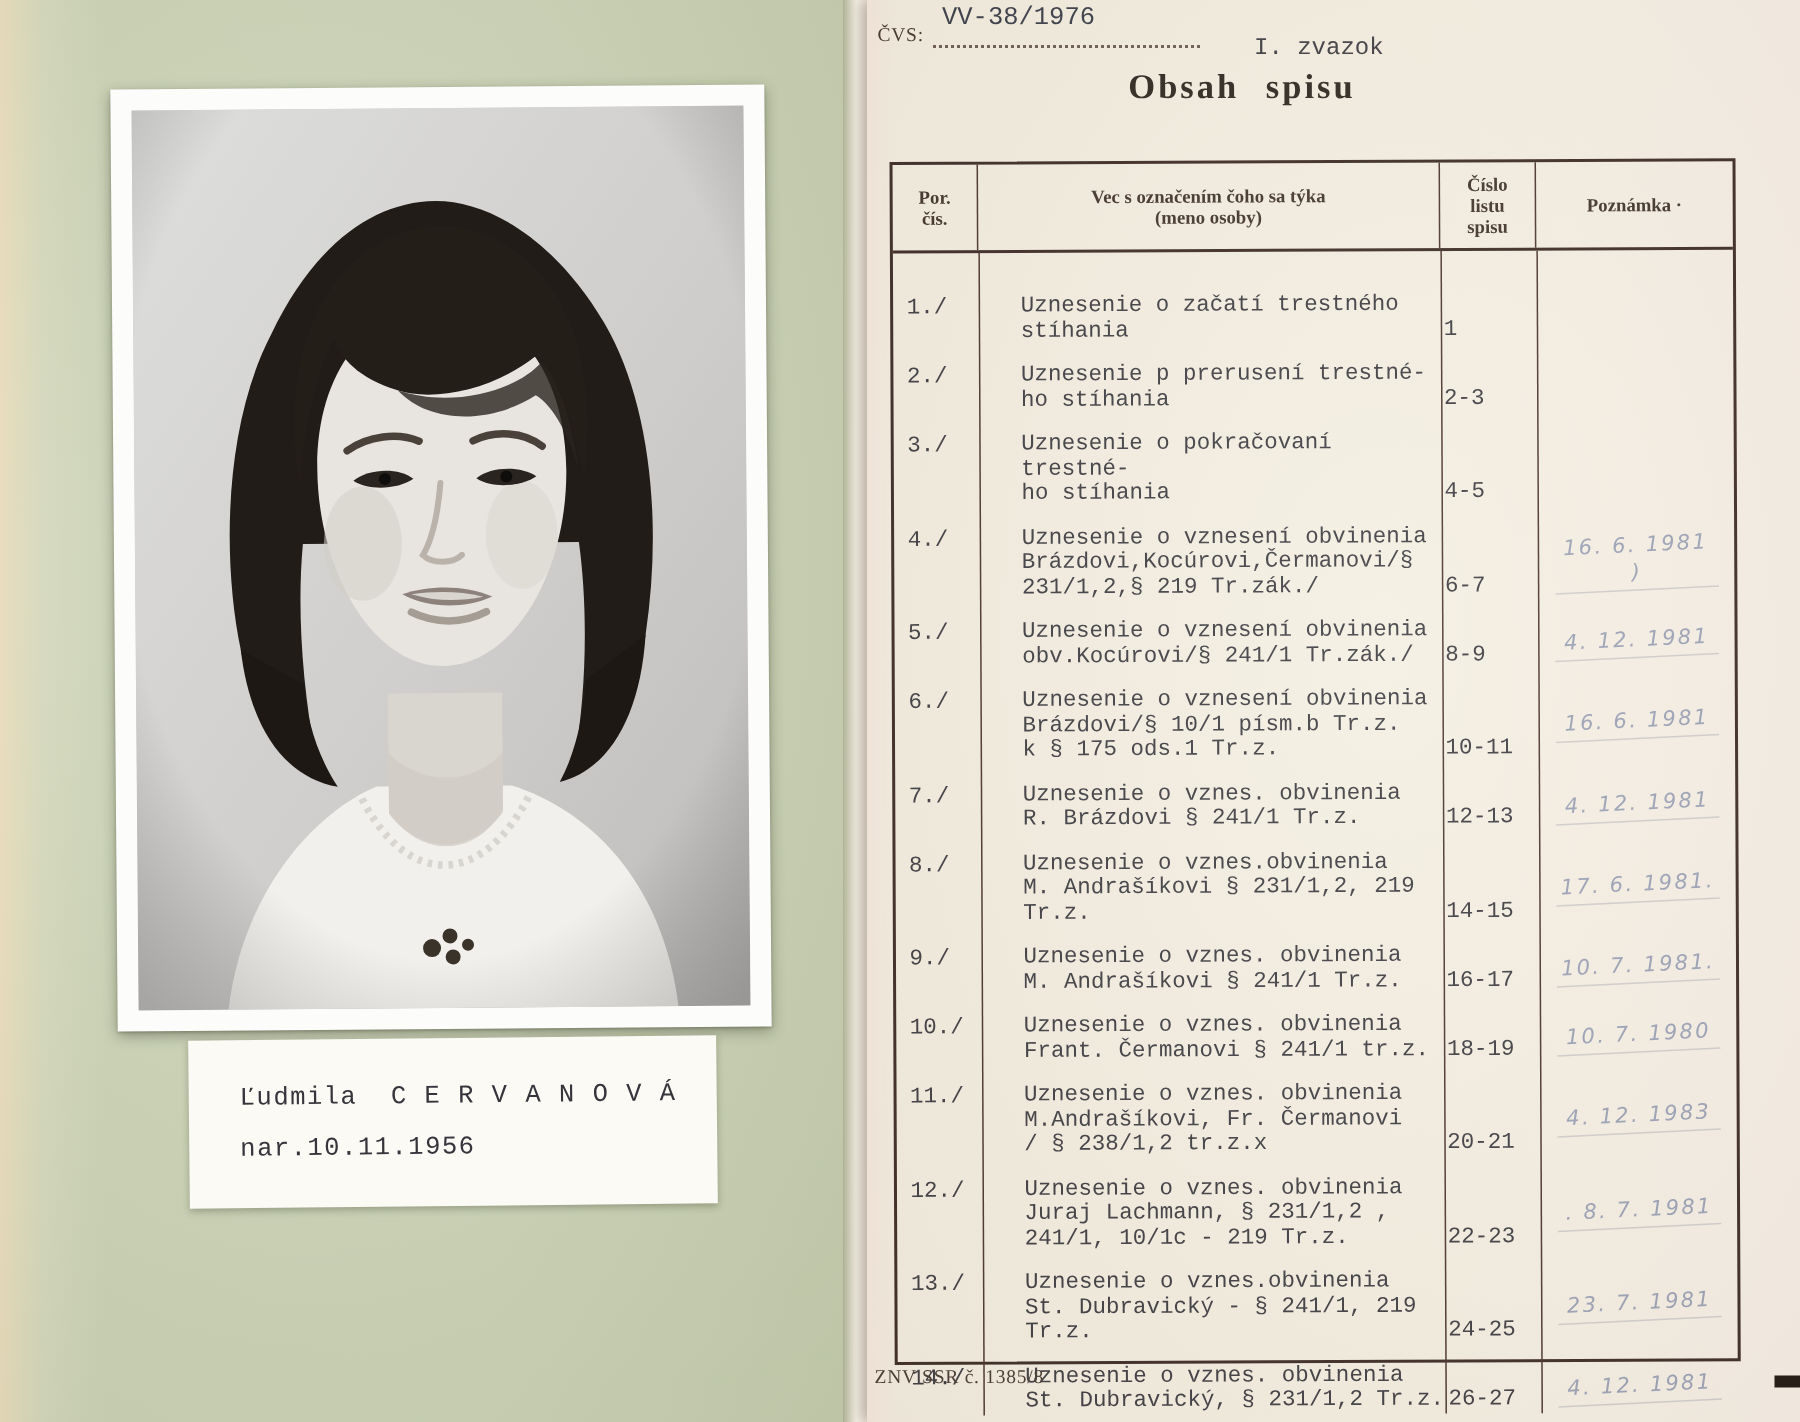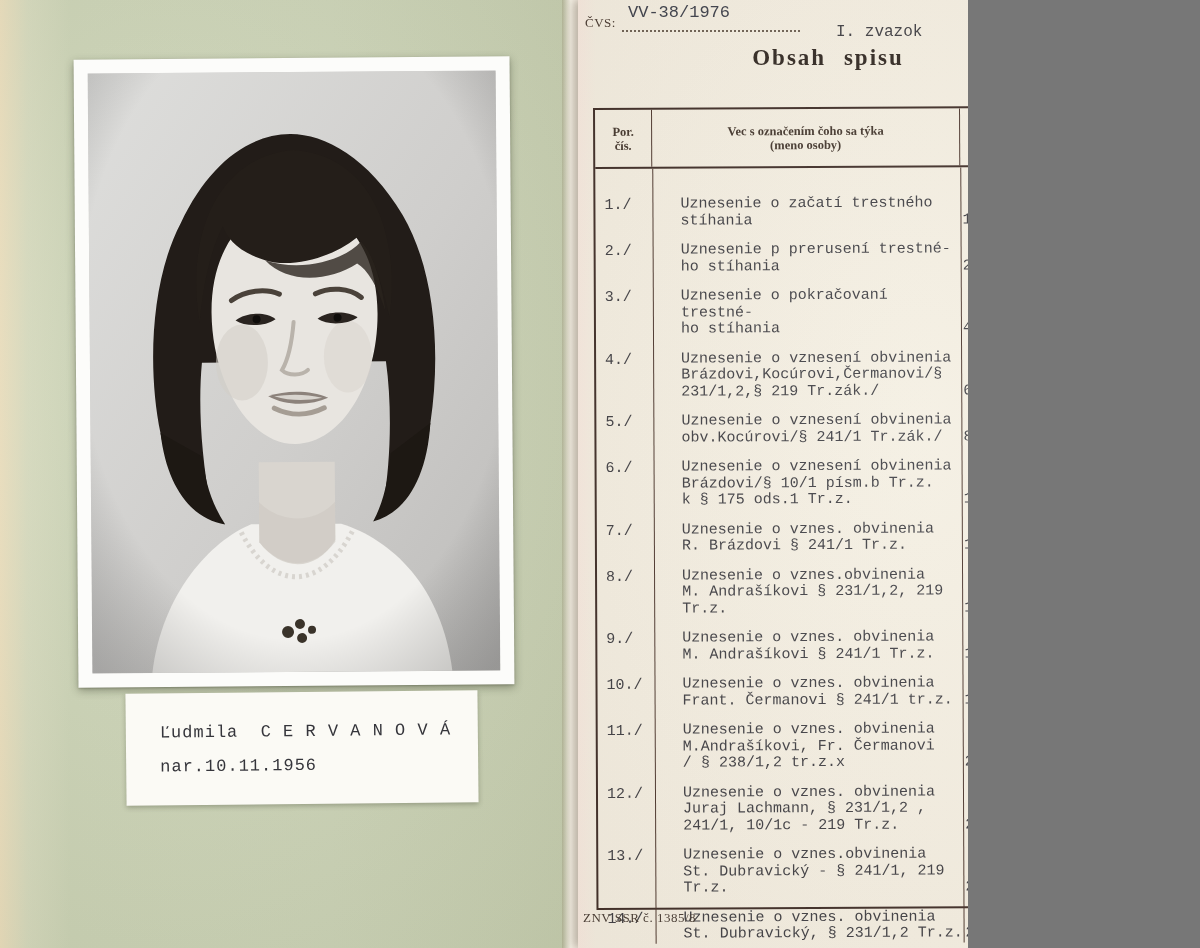--- a/index.html
+++ b/index.html
@@ -1,16 +1,16 @@
 <!DOCTYPE html>
 <html><head>
 <meta charset="utf-8">
 <style>
   html,body{margin:0;padding:0;background:#777;}
-  .stage{position:relative;width:968px;height:948px;overflow:hidden;
+  .stage{position:relative;width:1200px;height:948px;overflow:hidden;
          font-family:"Liberation Sans",sans-serif;background:#e9dfc6;}
 
   
   .left-page{position:absolute;left:0;top:0;width:600px;height:948px;
     background:linear-gradient(90deg,#ecdfbd 0px,#d6dabd 28px,#cbd3b5 70px,#ccd4b7 55%,#c8d0b2 100%);}
   .left-page::after{content:"";position:absolute;inset:0;
     background:radial-gradient(ellipse at 30% 40%, rgba(255,255,255,.12), rgba(90,90,60,.10) 95%);}
 
   
   .photo{position:absolute;left:76px;top:58px;width:408px;height:600px;

